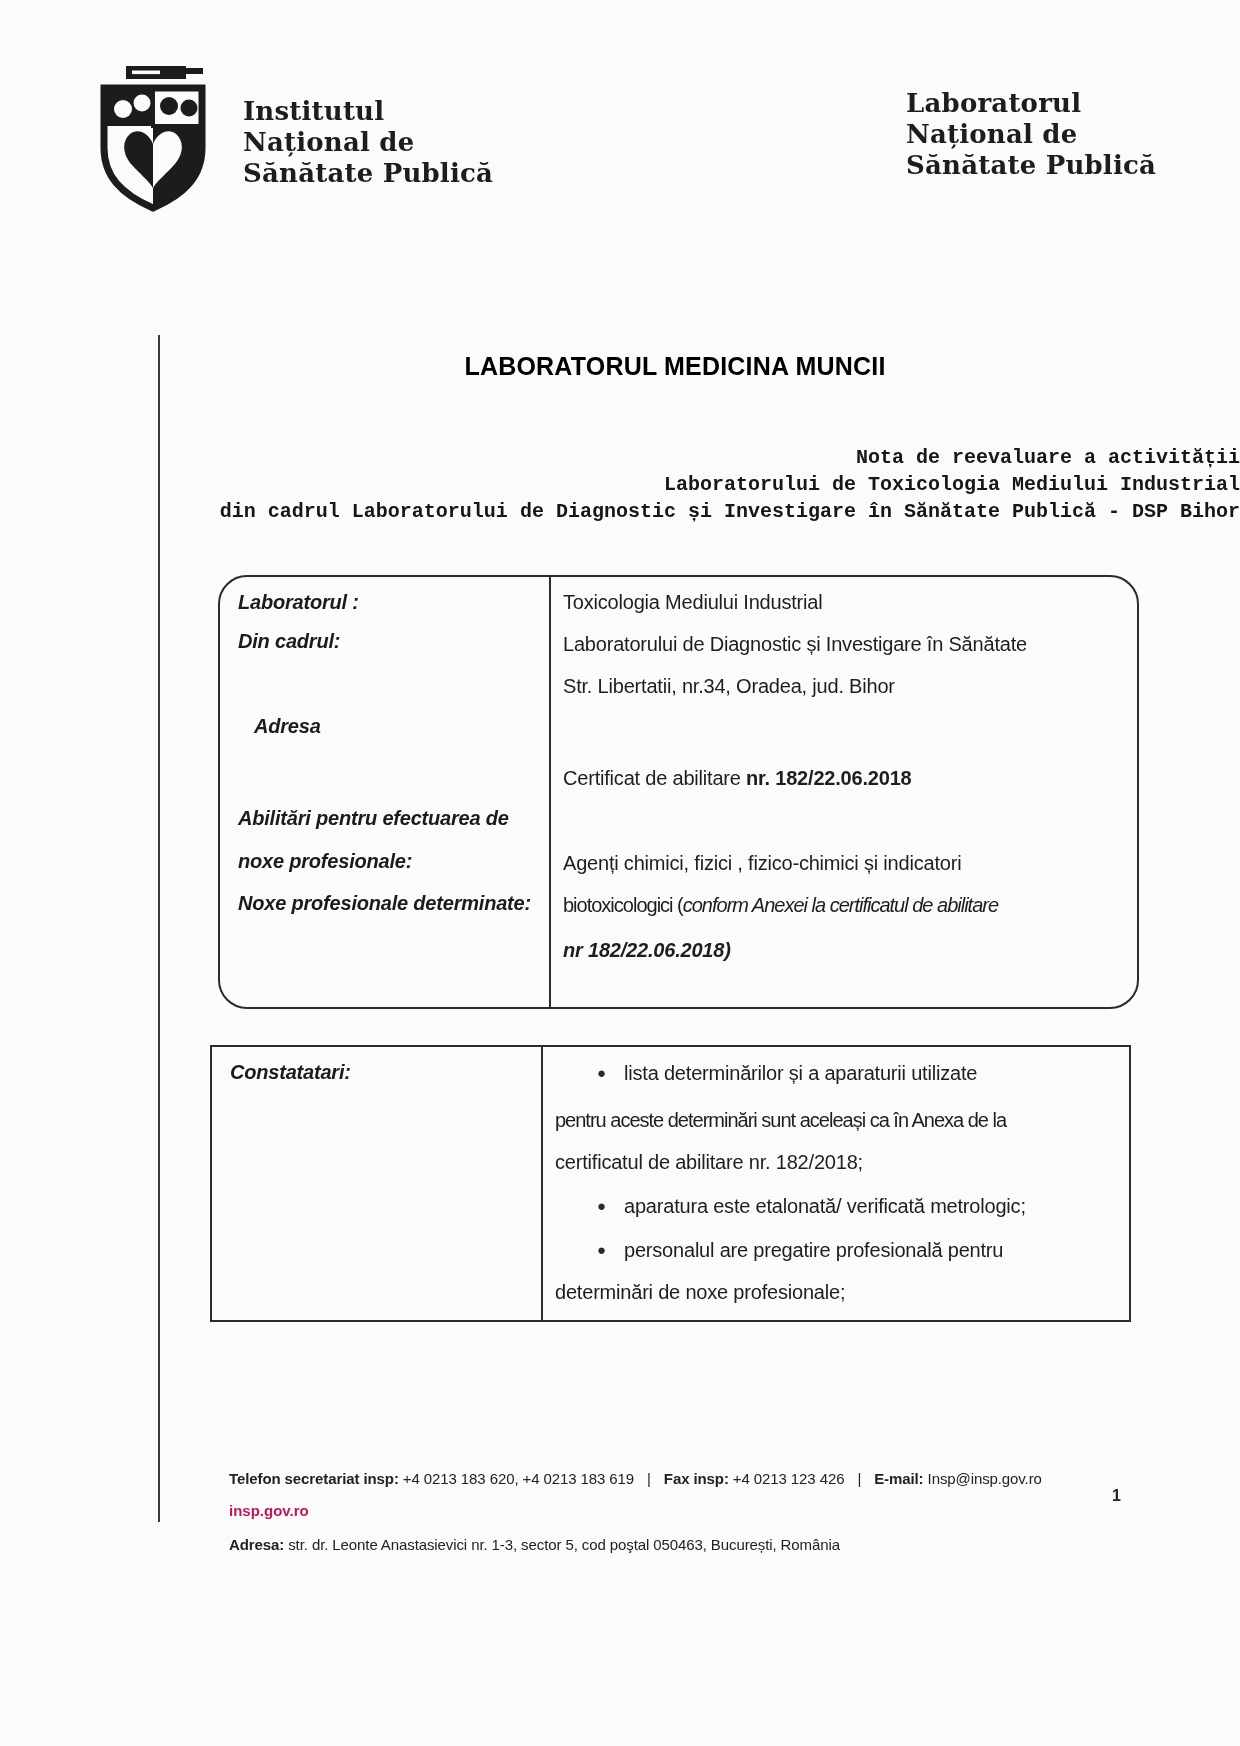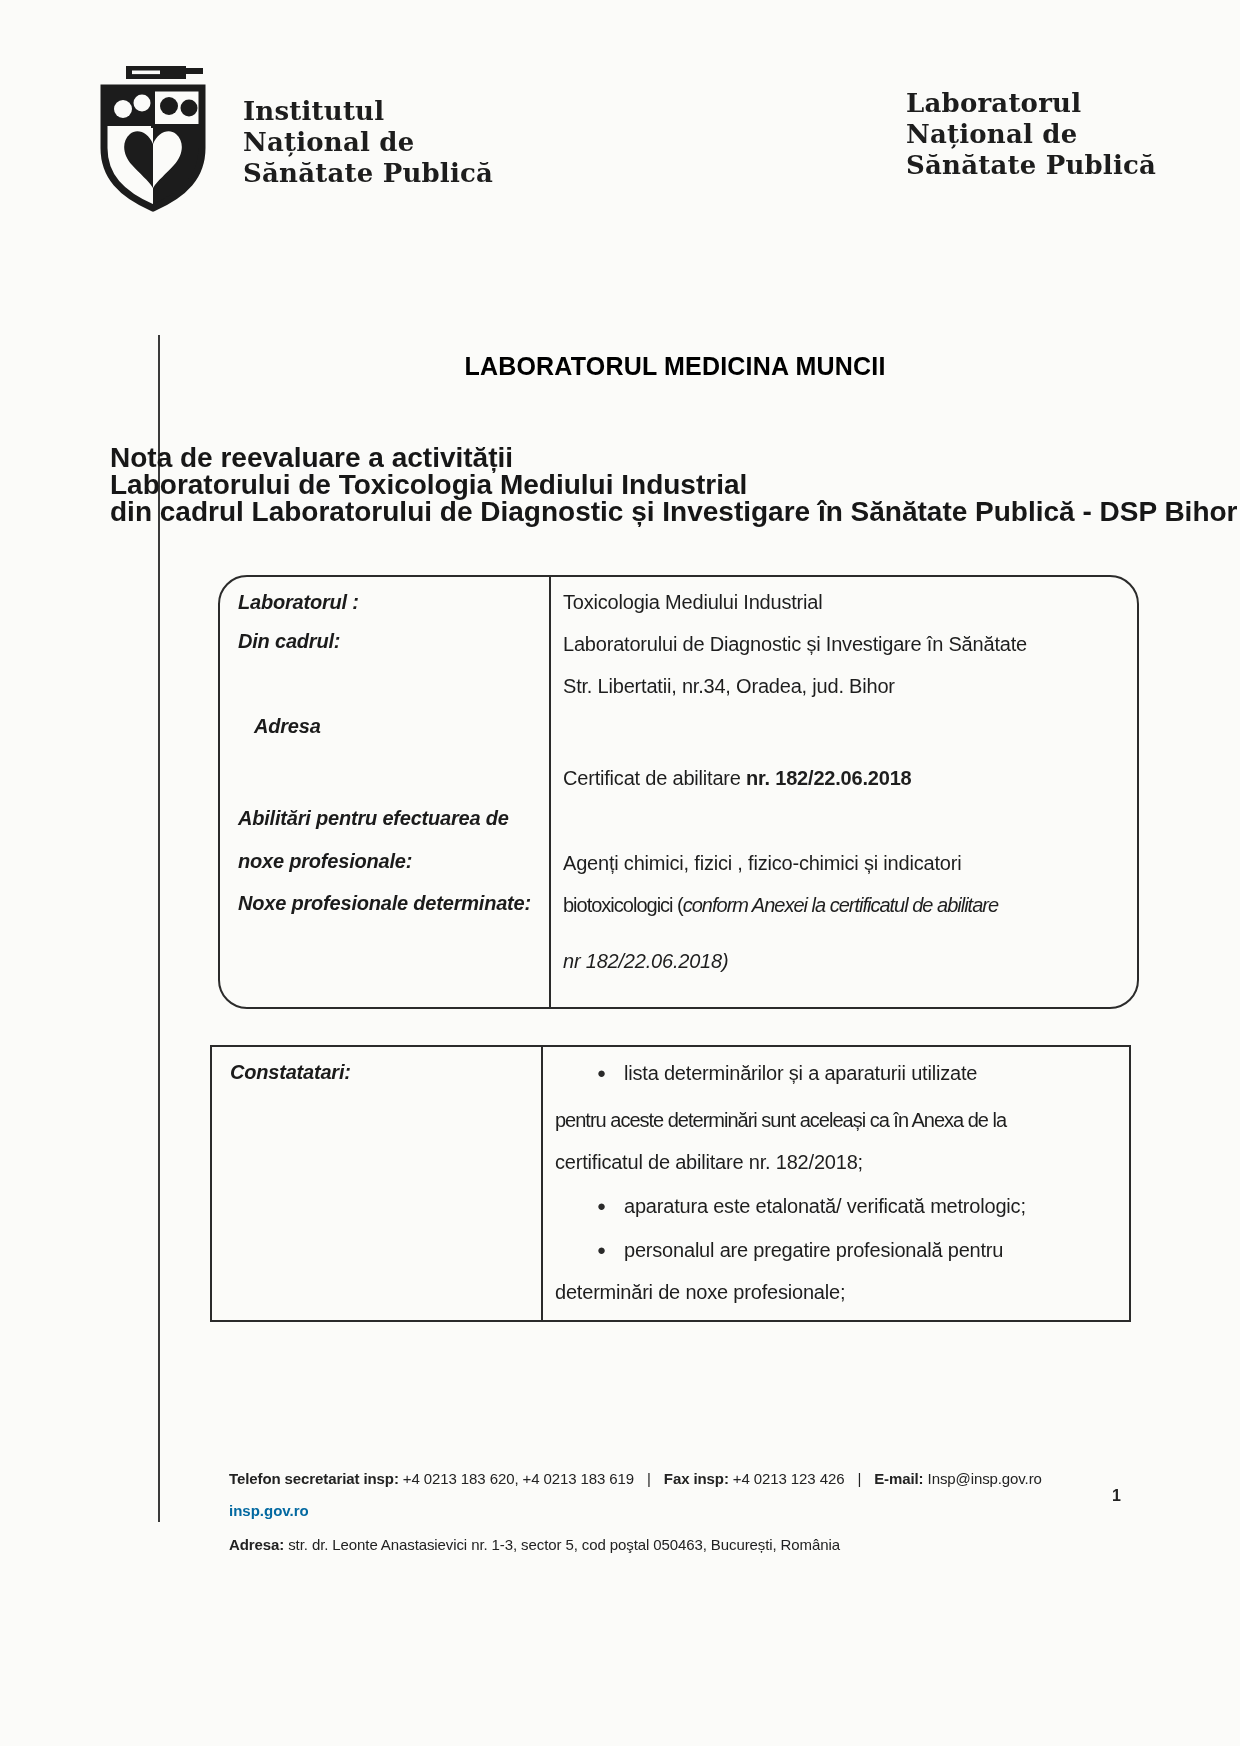--- a/index.html
+++ b/index.html
@@ -30,23 +30,24 @@
 
   
   .doc-title{
     left:160px;top:352px;width:1030px;
     text-align:center;
     font-size:25px;font-weight:bold;letter-spacing:0.2px;
     color:#000000;
   }
   .doc-subtitle{
     left:110px;top:444px;width:1130px;
-    text-align:left;
-    font-size:28px;font-weight:bold;line-height:27px;
+    text-align:right;
+    font-size:20px;font-weight:bold;line-height:27px;
     color:#171717;
+    font-family:Liberation Mono, monospace;
   }
 
   
   .box{
     border:2px solid #2b2b2b;
     background:transparent;
     display:flex;
   }
   .t1{left:218px;top:575px;width:917px;height:430px;border-radius:29px;}
   .t2{left:210px;top:1045px;width:917px;height:273px;}
@@ -76,21 +77,21 @@
   .bold{font-weight:bold;}
 
   
   .brow{display:flex;}
   .brow .bullet{
     flex:0 0 27px;margin-left:42px;
     font-size:15px;line-height:28px;color:#2a2a2a;
   }
 
   
-  .footer-site{left:229px;top:1502px;font-size:15px;font-weight:bold;color:#0369a1;}
+  .footer-site{left:229px;top:1502px;font-size:15px;font-weight:bold;color:#be185d;}
   .footer-line{left:229px;font-size:15px;color:#222;white-space:nowrap;letter-spacing:-0.1px;}
   .fl2{top:1536px;}
   .fl3{top:1470px;}
   .sep{padding:0 13px;}
   .pagenum{left:1112px;top:1487px;font-size:16px;font-weight:bold;color:#222;}
 </style>
 </head>
 <body>
 
 <div class="abs" style="left:90px;top:58px;width:126px;height:162px;">
@@ -166,21 +167,21 @@
     <div class="lbl" style="margin-top:17px;">noxe profesionale:</div>
     <div class="lbl" style="margin-top:16px;">Noxe profesionale determinate:</div>
   </div>
   <div class="cell-r">
     <div class="val" style="margin-top:0;">Toxicologia Mediului Industrial</div>
     <div class="val" style="margin-top:16px;">Laboratorului de Diagnostic și Investigare în Sănătate</div>
     <div class="val" style="margin-top:16px;">Str. Libertatii, nr.34, Oradea, jud. Bihor</div>
     <div class="val" style="margin-top:66px;"><span>Certificat de abilitare </span><span class="bold">nr. 182/22.06.2018</span></div>
     <div class="val" style="margin-top:59px;">Agenți chimici, fizici , fizico-chimici și indicatori</div>
     <div class="val tight" style="margin-top:16px;"><span>biotoxicologici (</span><span class="ital">conform Anexei  la certificatul  de abilitare</span></div>
-    <div class="val ital" style="margin-top:30px;">nr 182/22.06.2018)</div>
+    <div class="val ital" style="margin-top:19px;font-weight:bold;">nr 182/22.06.2018)</div>
   </div>
 </div>
 
 <div class="abs box t2">
   <div class="cell-l">
     <div class="lbl">Constatatari:</div>
   </div>
   <div class="cell-r">
     <div class="val brow" style="margin-top:0;">
       <span class="bullet">●</span>

